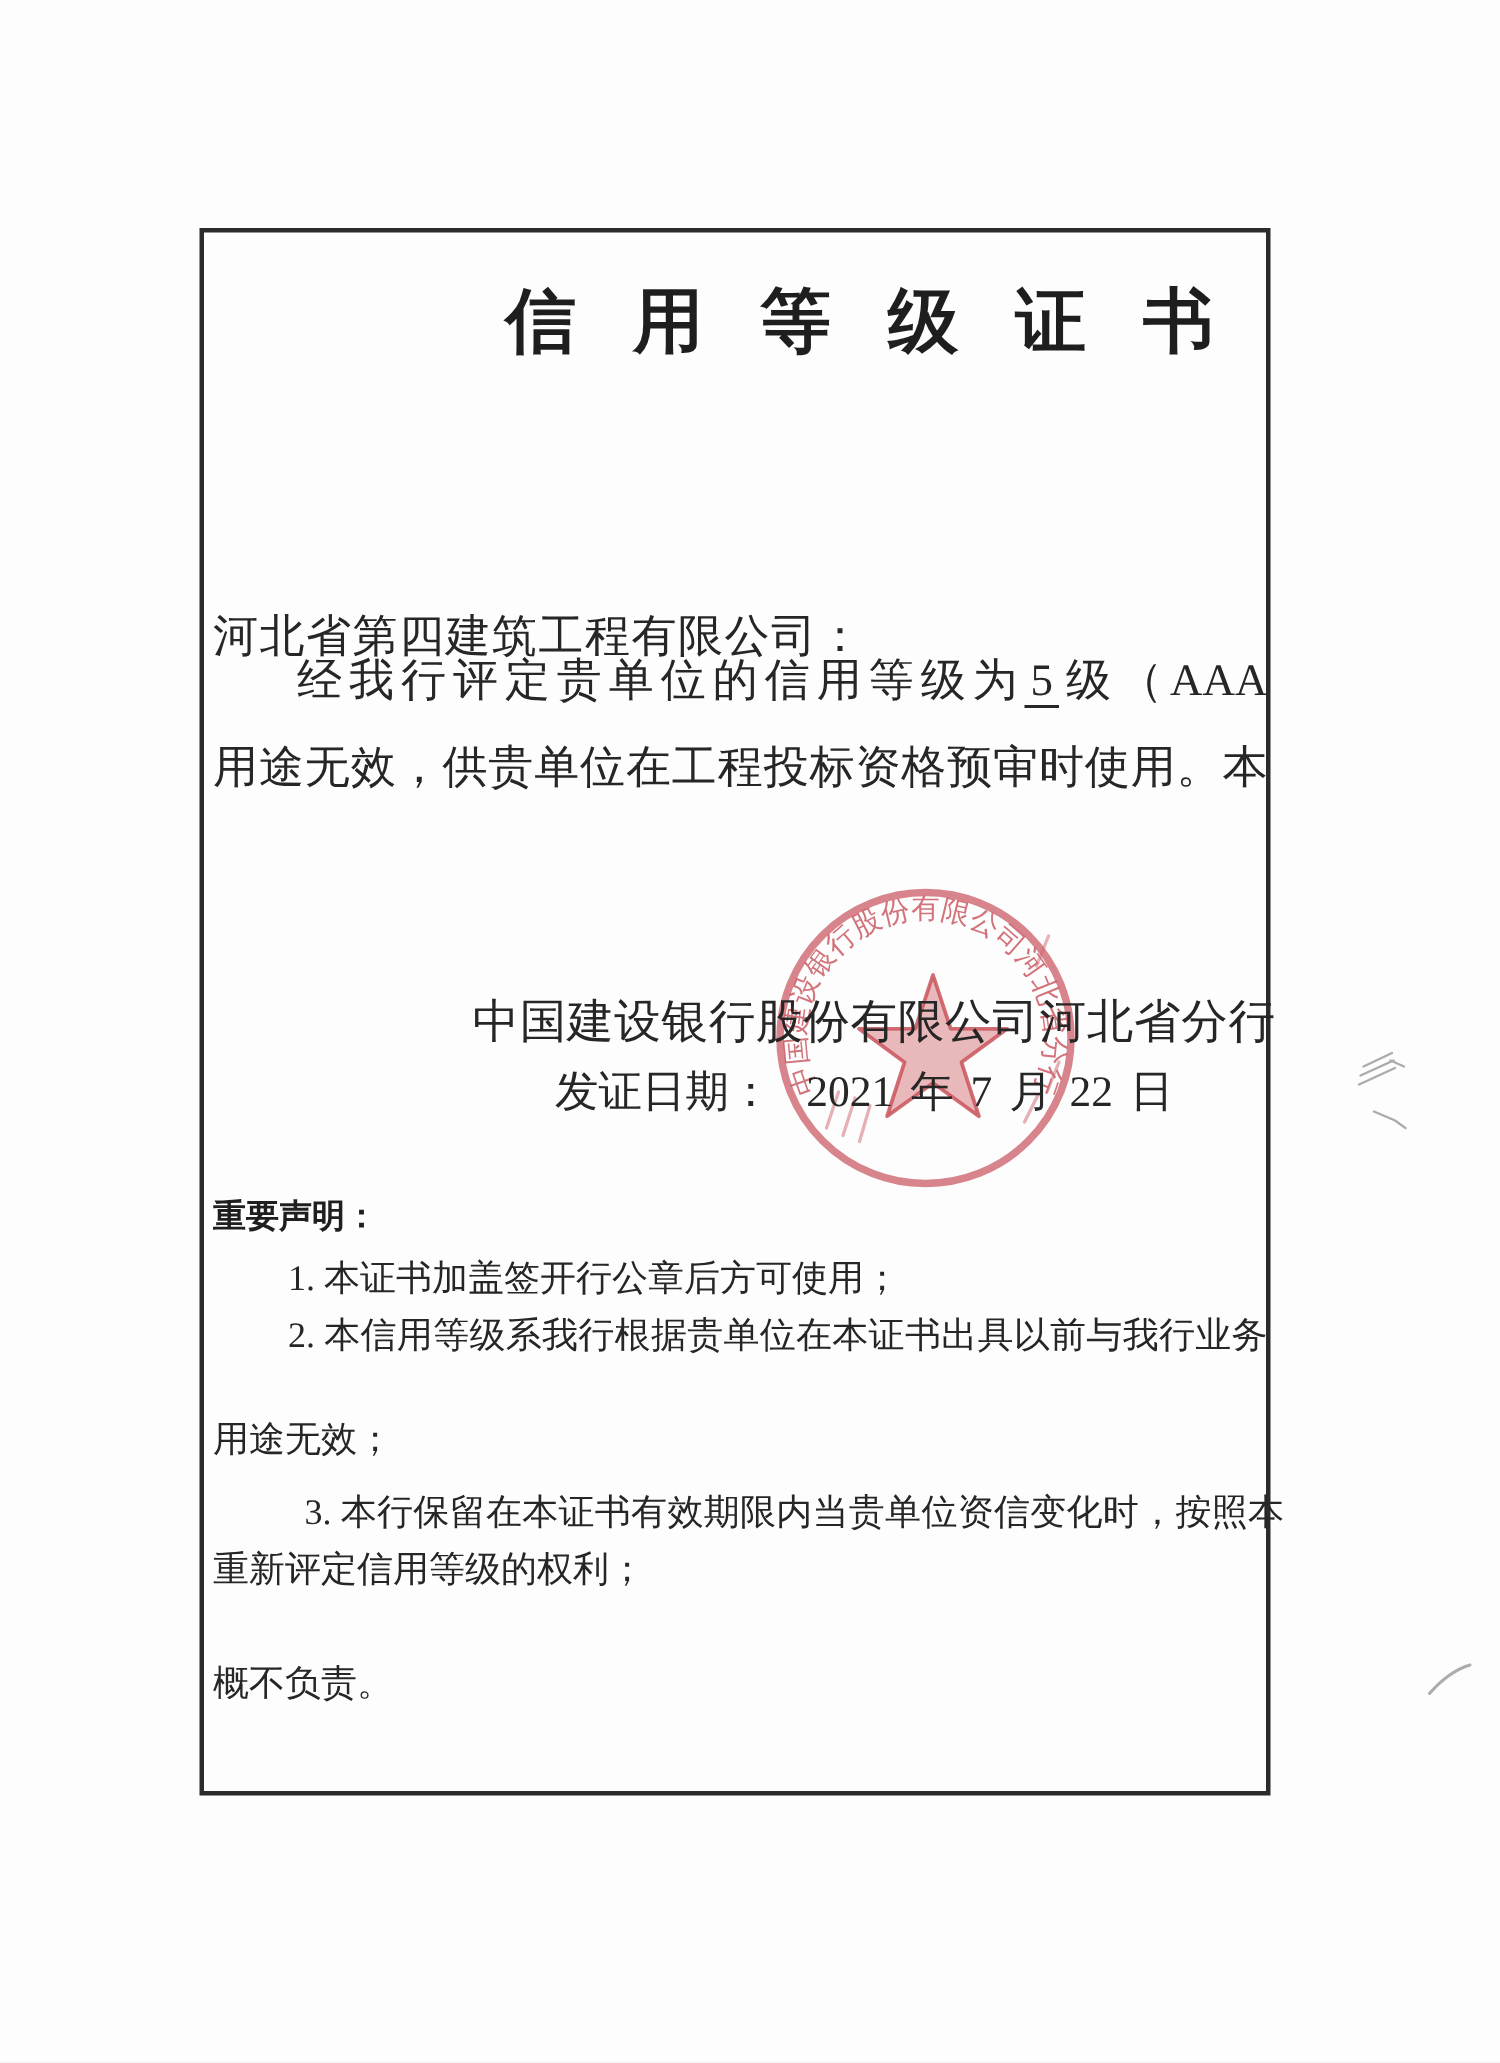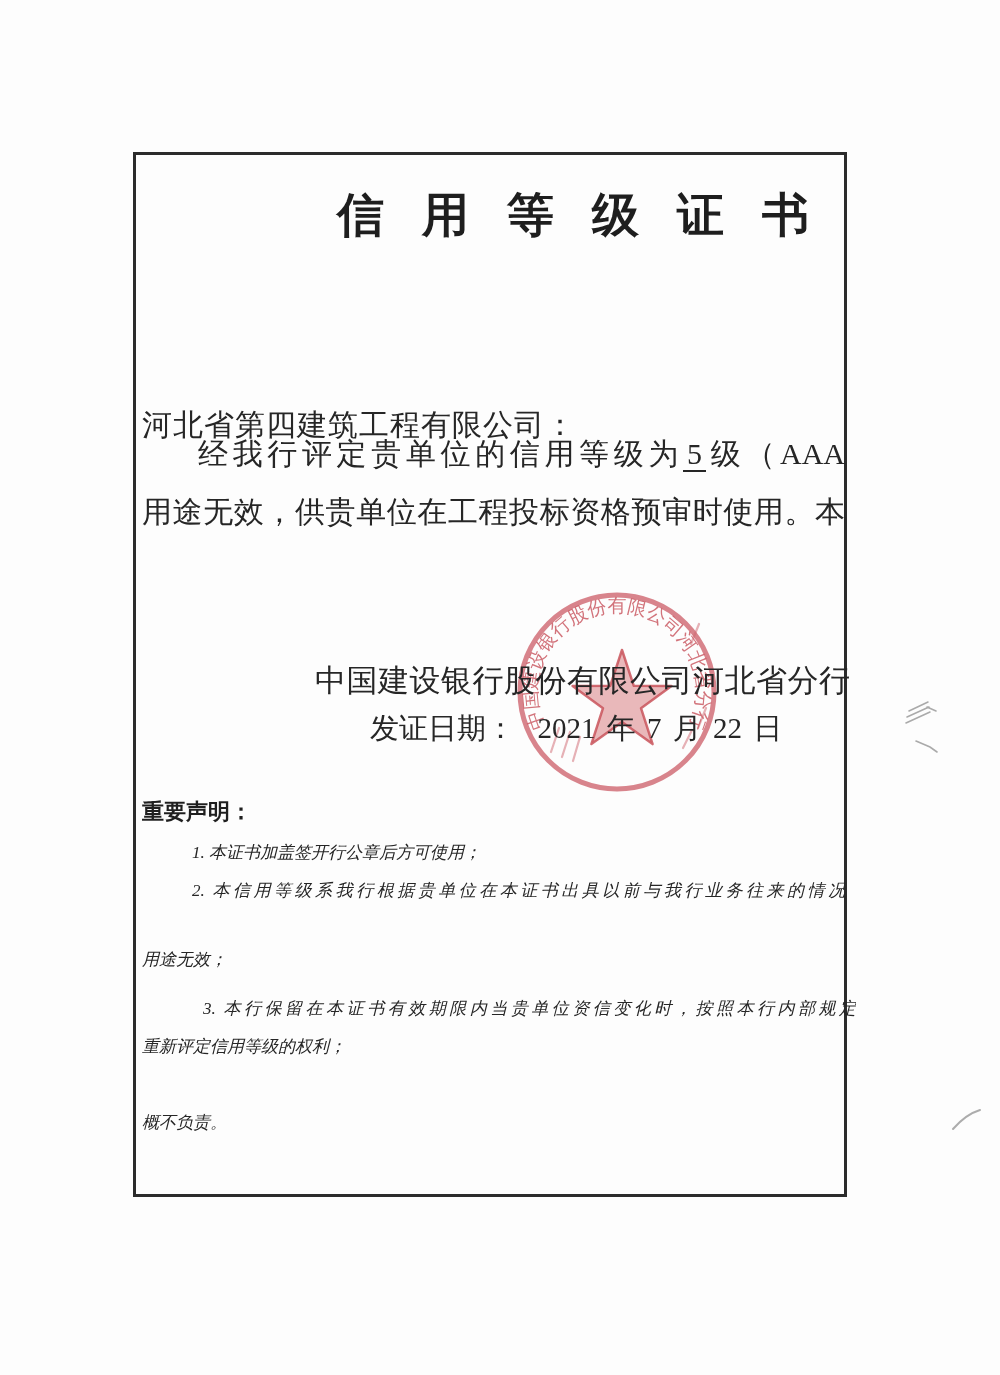--- a/index.html
+++ b/index.html
@@ -32,21 +32,21 @@
     text-align:center;font-size:23px;line-height:26px;letter-spacing:1px;
   }
   .body-text{font-size:30px;line-height:34px;}
   .recipient{left:142px;top:380px;letter-spacing:1px;margin-top:28px;}
   .bline1{left:198px;top:437px;width:647px;height:36px;}
   .bline2{left:142px;top:495px;width:703px;height:36px;}
   .bline3{left:142px;top:553px;word-spacing:3px;}
   .grade{border-bottom:2px solid #262626;padding:0 4px;}
   .issuer{left:315px;top:664px;font-size:31px;line-height:34px;letter-spacing:0.5px;}
   .issue-date{left:370px;top:712px;font-size:29px;line-height:33px;word-spacing:4px;}
-  .decl{font-size:17px;line-height:28px;font-style:italic;}
+  .decl{font-size:24px;line-height:28px;}
   .decl-heading{
     left:142px;top:799px;
     font-family:"DejaVu Sans","Liberation Sans",sans-serif;
     font-weight:700;font-size:22px;line-height:26px;
     color:#1f1f1f;
   }
   .d-item1 {left:192px;top:839px;}
   .d-item2a{left:192px;top:877px;width:653px;height:26px;}
   .d-item2b{left:142px;top:916px;width:703px;height:26px;}
   .d-item2c{left:142px;top:946px;}

